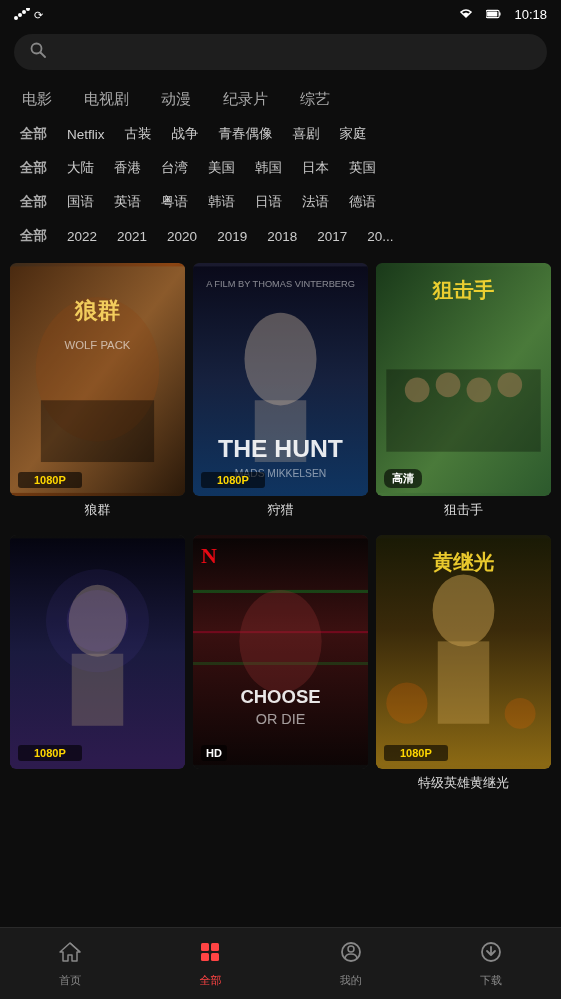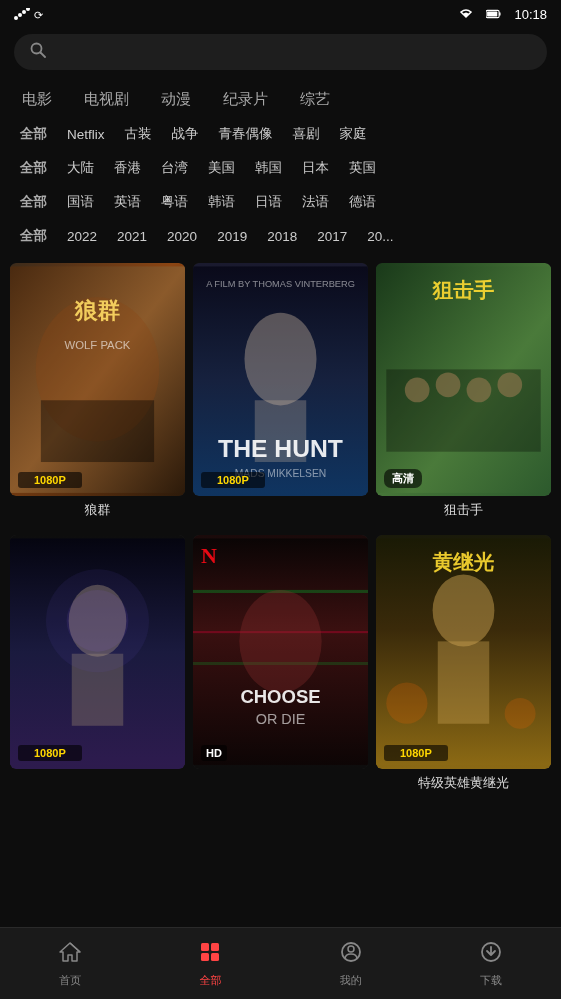--- a/index.html
+++ b/index.html
@@ -373,20 +373,21 @@
             <ellipse cx="85" cy="90" rx="35" ry="45" fill="rgba(200,180,160,0.4)"></ellipse>
             <rect x="60" y="130" width="50" height="60" fill="rgba(200,180,160,0.3)"></rect>
             <text x="85" y="20" text-anchor="middle" font-size="9" fill="rgba(255,255,255,0.5)">A FILM BY THOMAS VINTERBERG</text>
             <text x="85" y="185" text-anchor="middle" font-size="24" fill="rgba(255,255,255,0.9)" font-weight="bold">THE HUNT</text>
             <text x="85" y="205" text-anchor="middle" font-size="10" fill="rgba(255,255,255,0.5)">MADS MIKKELSEN</text>
           </svg>
         </div>
       </div>
       <span class="quality-badge">1080P</span>
     </div>
+    <div class="movie-title">狩猎</div>
   </div>
 
   <div>
     <div class="movie-card">
       <div class="movie-poster-placeholder poster-jijishou">
         <div class="poster-overlay">
           <svg width="100%" height="100%" viewBox="0 0 170 220" xmlns="http://www.w3.org/2000/svg">
             <defs>
               <linearGradient id="g3" x1="0%" y1="0%" x2="100%" y2="100%">
                 <stop offset="0%" style="stop-color:#1a3a1a"></stop>

